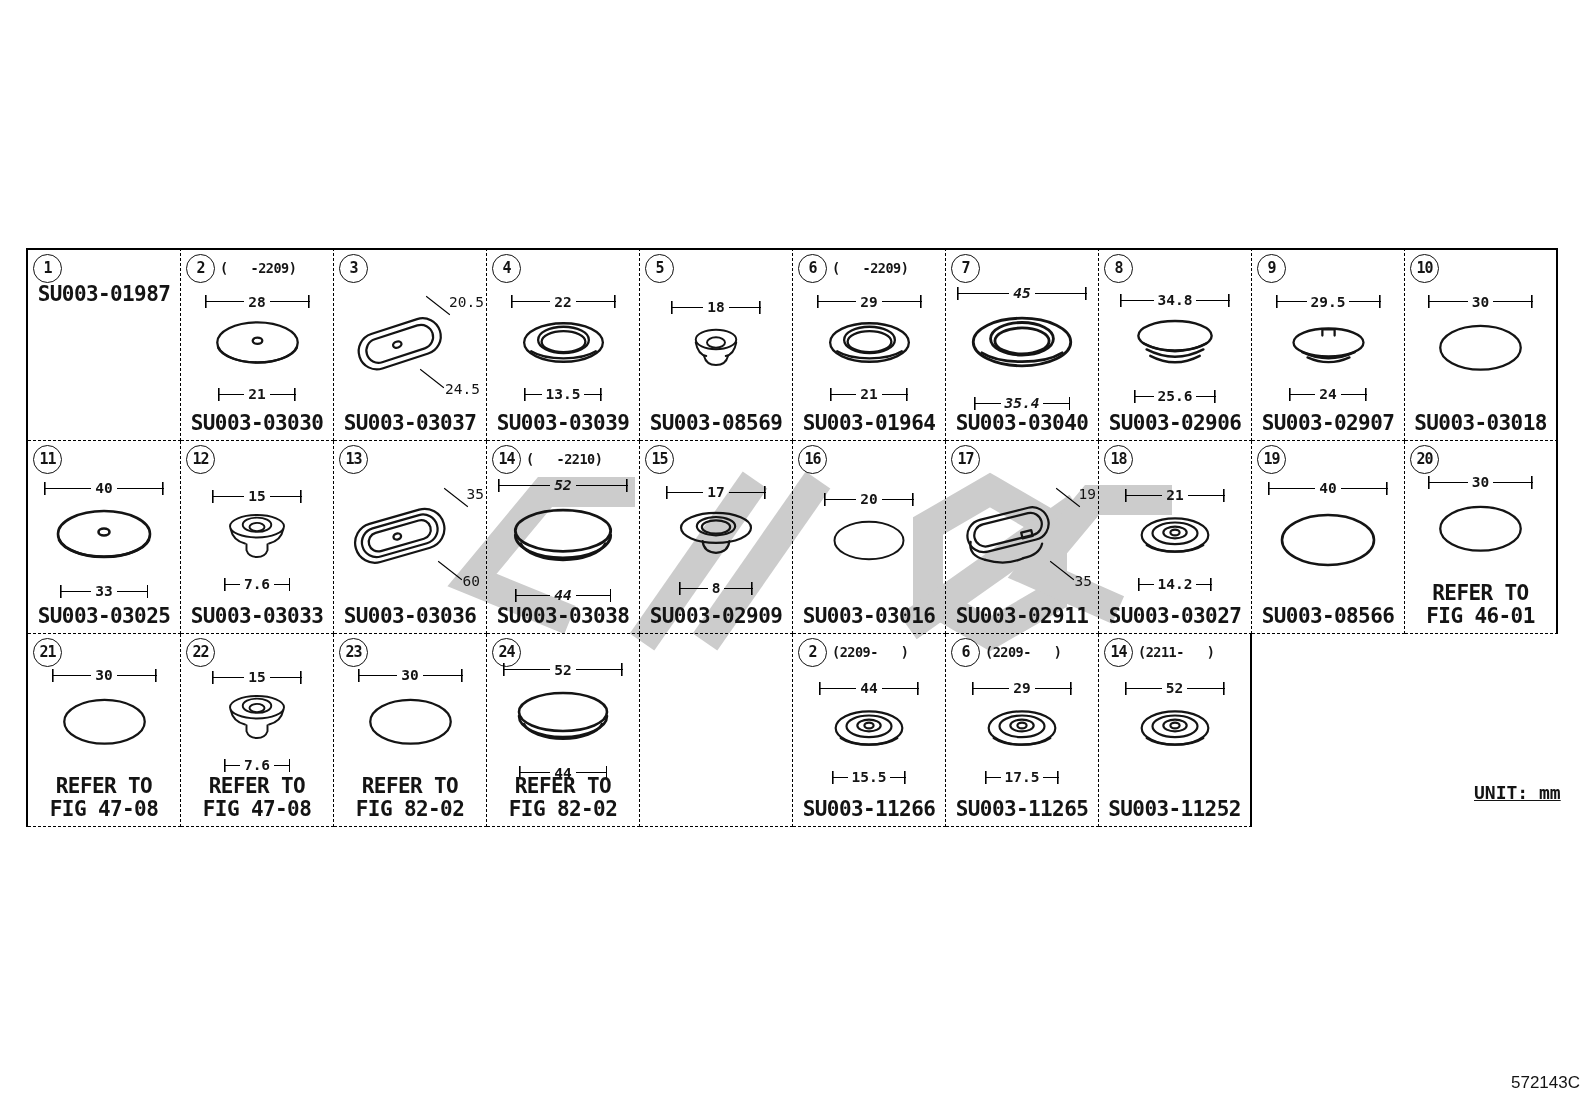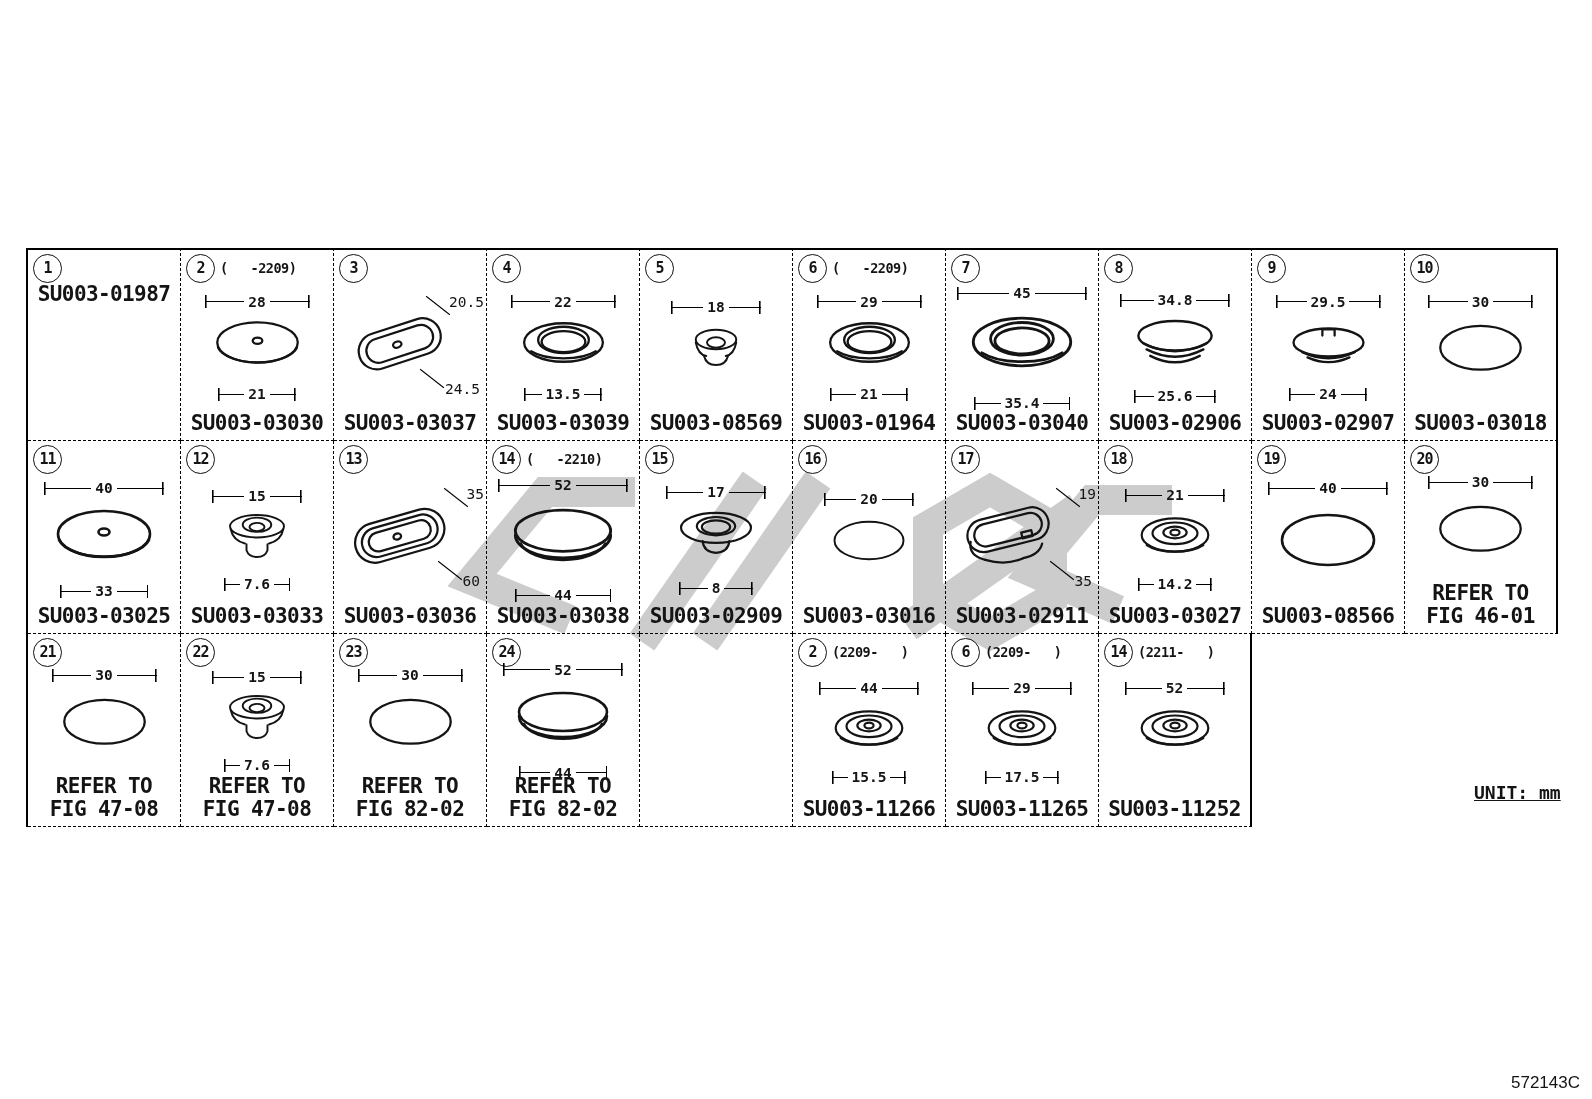--- a/index.html
+++ b/index.html
@@ -19,21 +19,21 @@
   .cell.lastc{border-right:2.2px solid #000;}
 
   .head{display:flex;align-items:center;gap:5px;height:30px;flex:none;}
   .badge{display:inline-flex;align-items:center;justify-content:center;min-width:27px;height:27px;
          border:1.8px solid #111;border-radius:50%;font-size:15px;font-weight:bold;flex:none;
          background:transparent;letter-spacing:-1px;}
   .date{font-size:13.5px;font-weight:bold;white-space:pre;letter-spacing:-0.5px;}
 
   .draw{flex:1;display:flex;align-items:center;justify-content:center;min-height:0;}
   .dw{display:flex;flex-direction:column;align-items:stretch;}
-  .s90{width:90px;}.s100{width:100px;}.s105{width:105px;}.s110{width:110px;}.s120{width:120px;}.s130{width:130px;}
+  .s90{width:90px;}.s100{width:100px;}.s105{width:105px;}.s110{width:110px;}.s120{width:120px;}.s130{width:130px;font-style:italic;}
 
   .dim{display:flex;align-items:center;height:17px;margin:1px 0;
        background:linear-gradient(#000,#000) left center/1.6px 13px no-repeat,
                   linear-gradient(#000,#000) right center/1.6px 13px no-repeat;}
   .dim::before,.dim::after{content:"";flex:1;border-top:1.6px solid #000;}
   .dim .dval{padding:0 4px;font-size:14.5px;font-weight:bold;line-height:1;}
   .dim.bot{width:74%;margin:1px auto 0 auto;}
 
   .shape{display:block;margin:0 auto;}
   .shape svg{display:block;width:100%;height:auto;}

